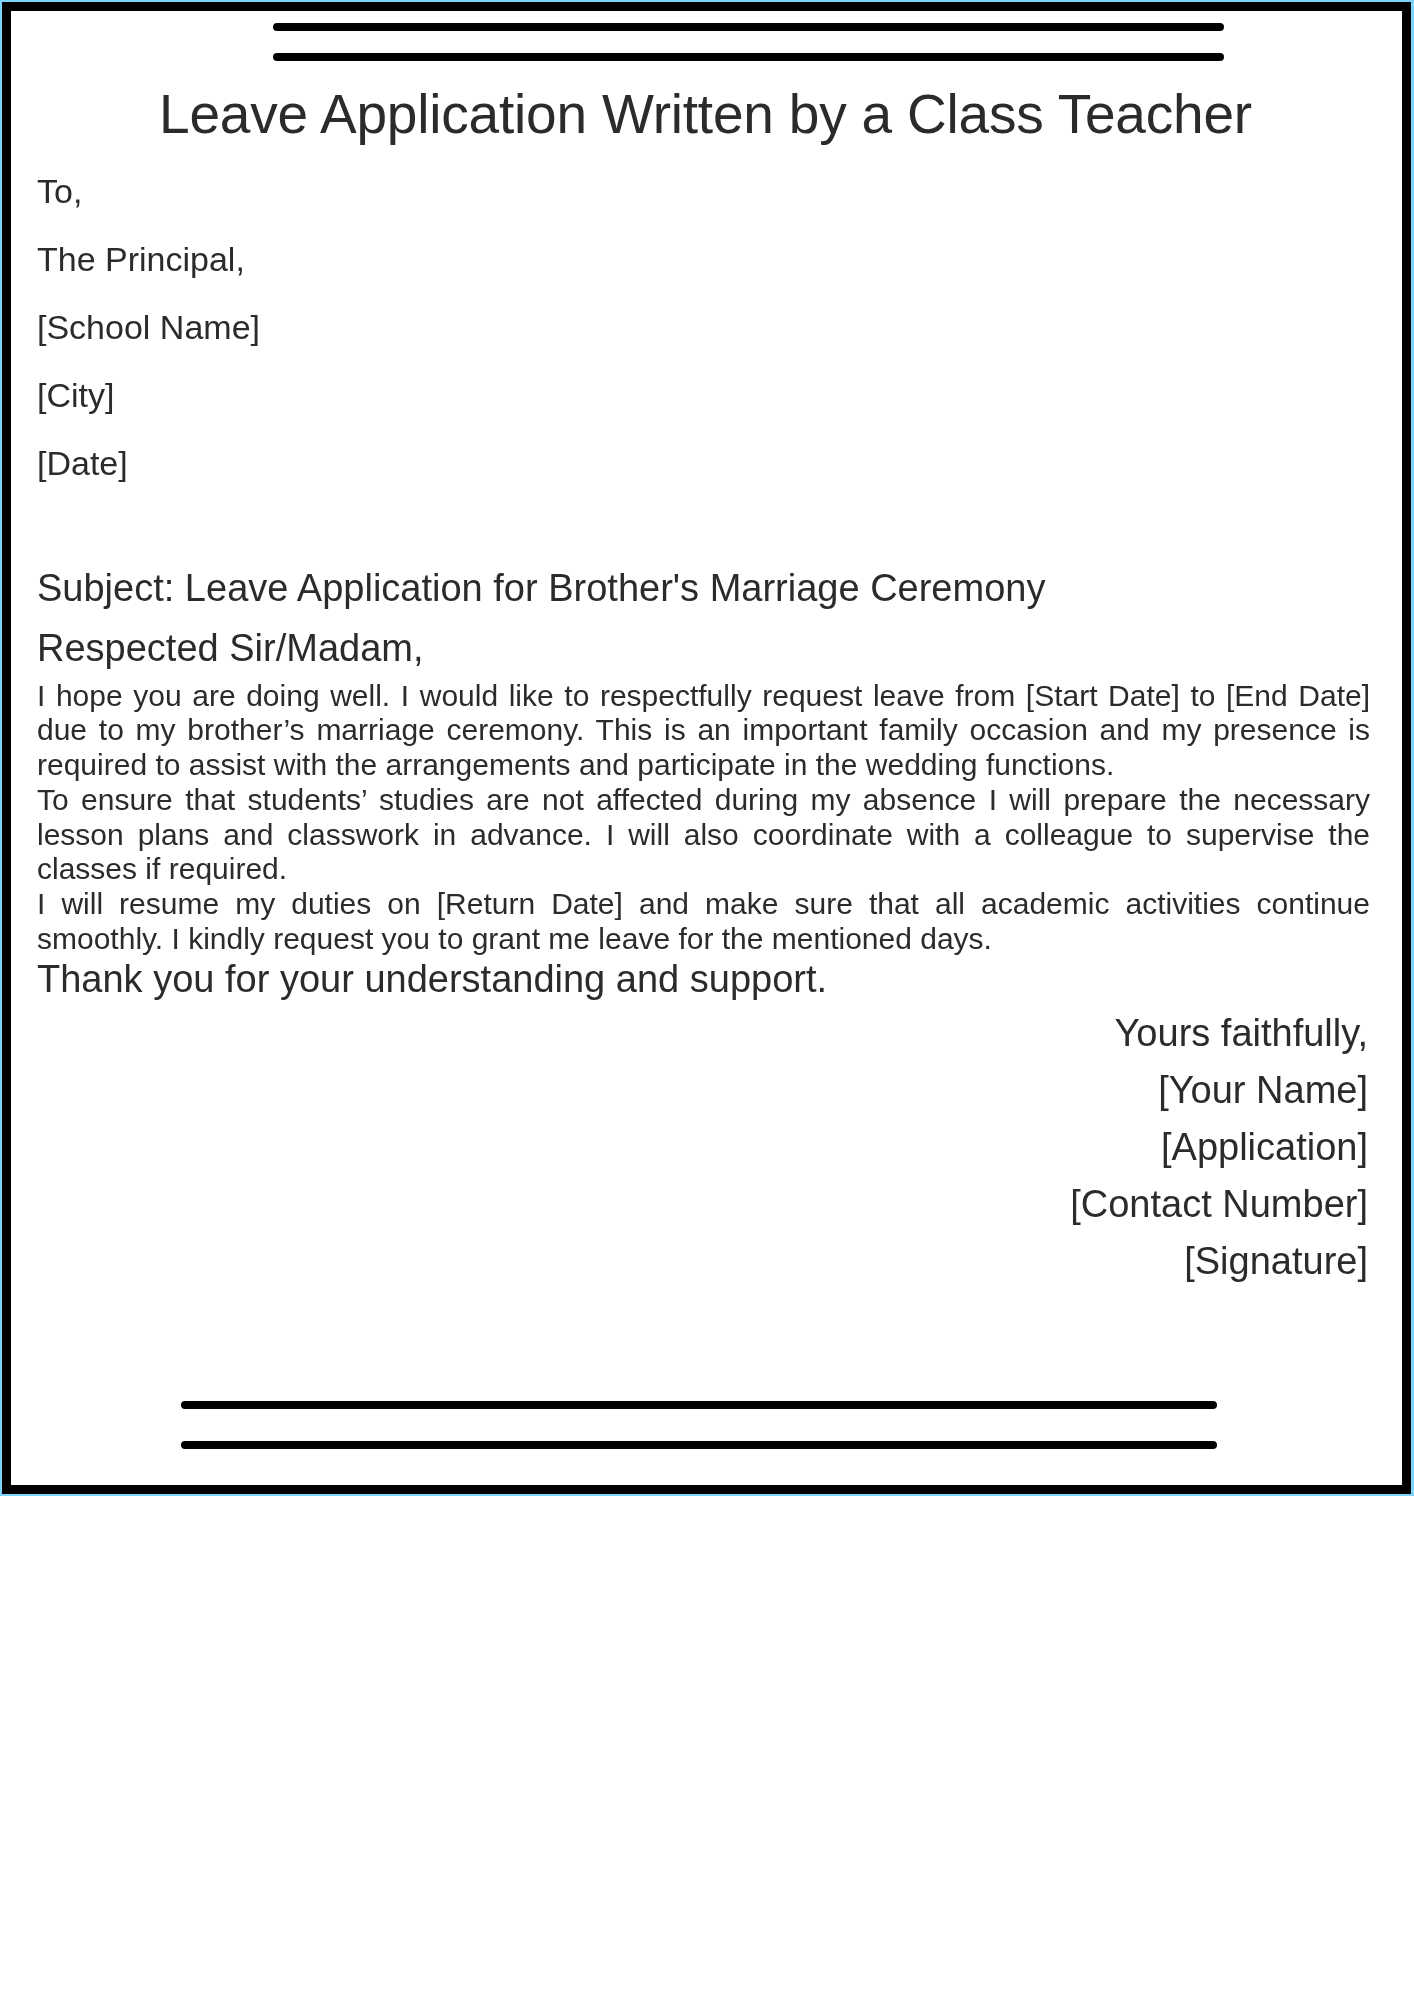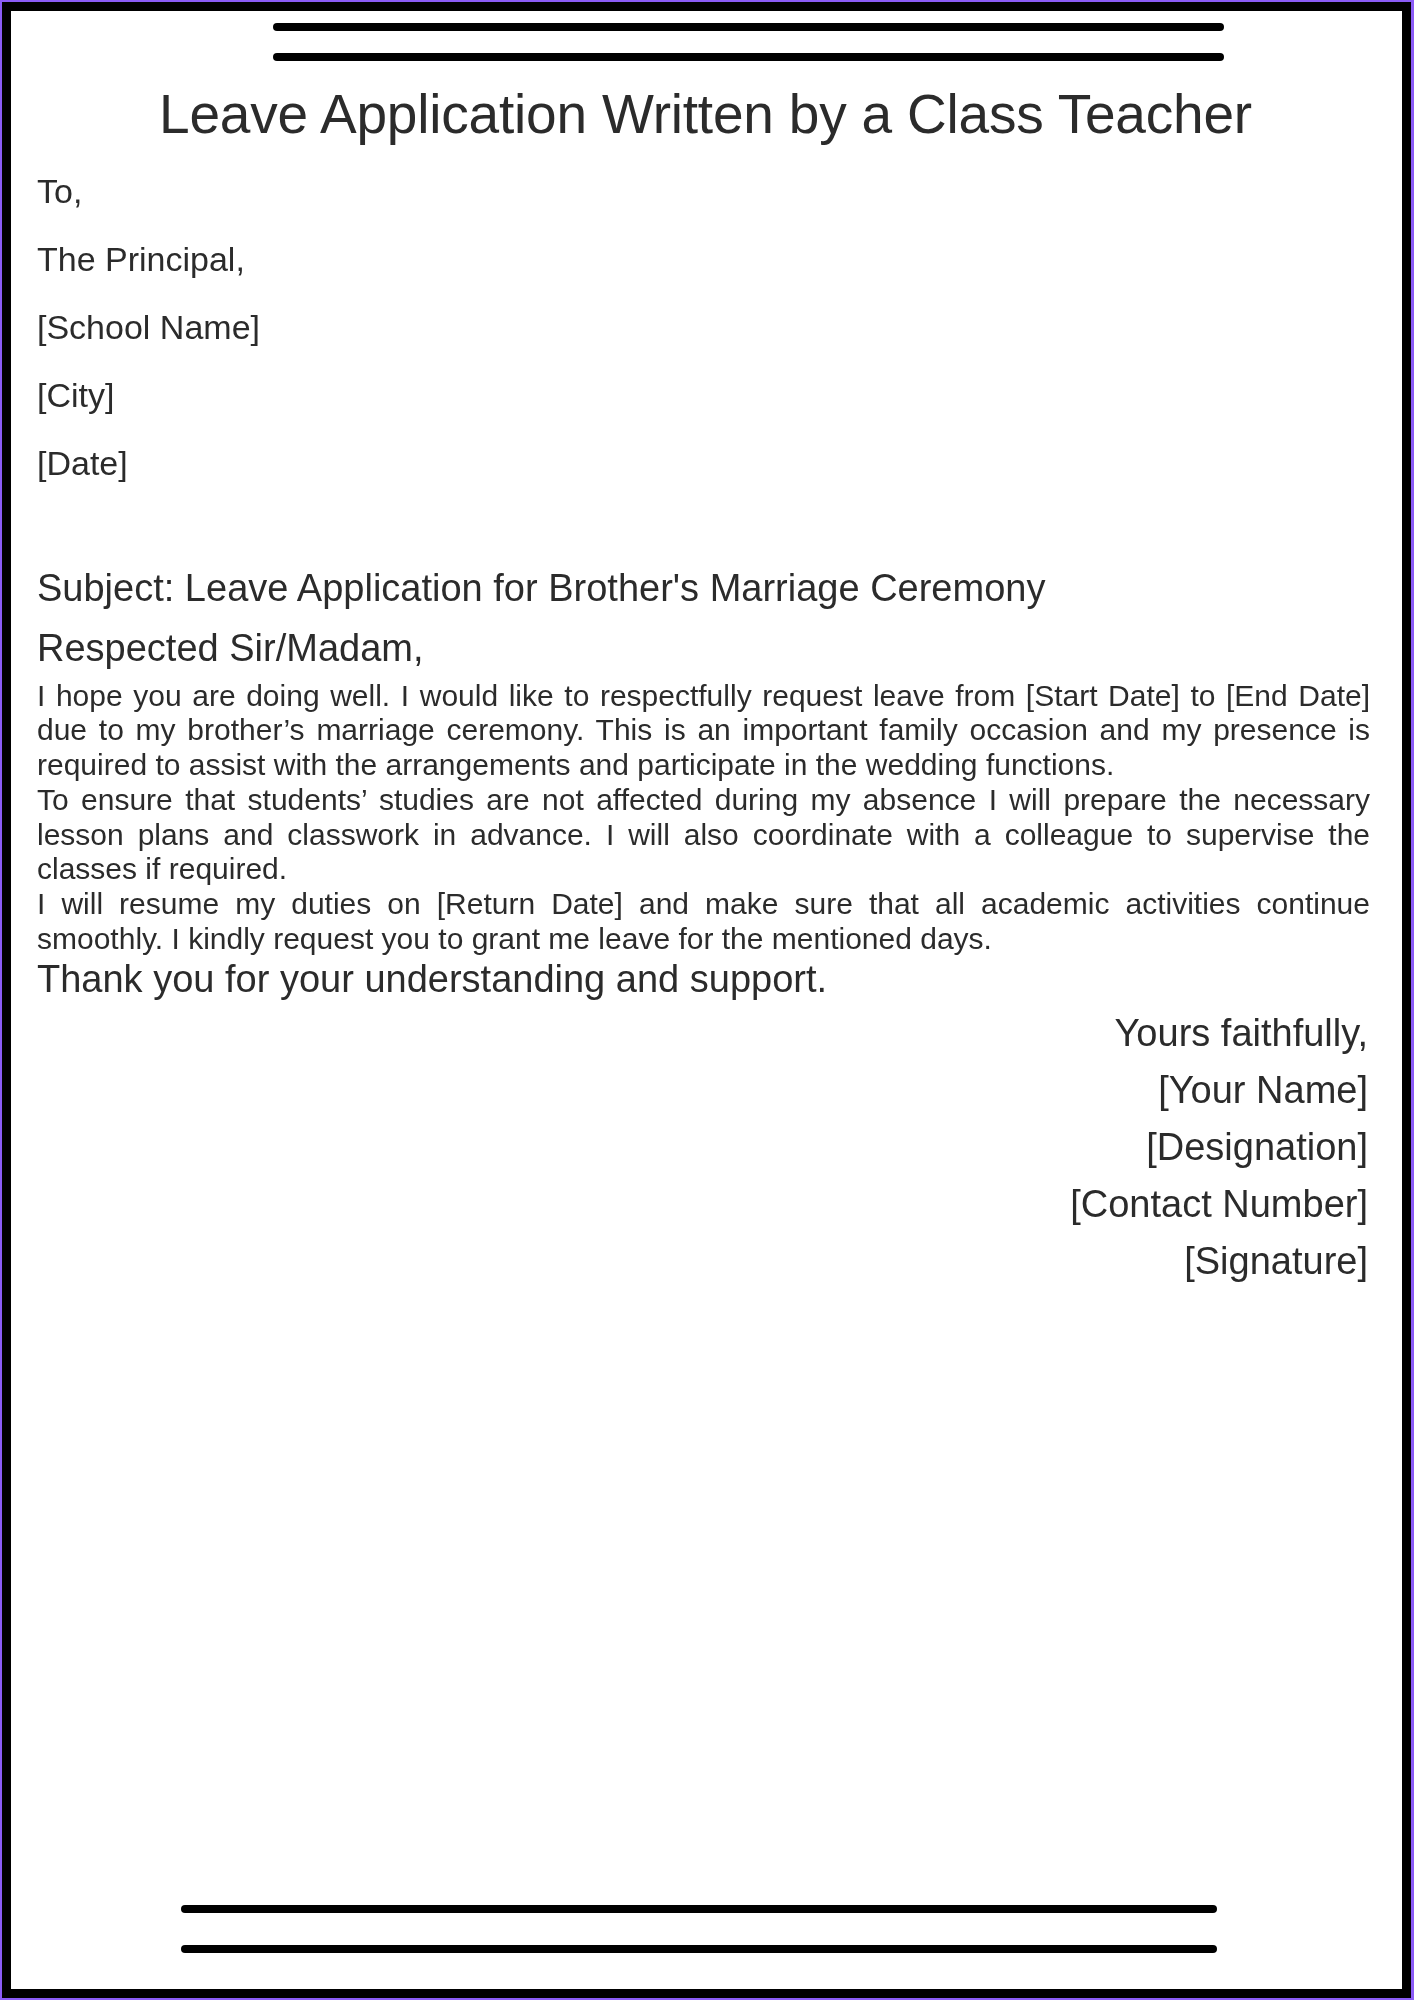--- a/index.html
+++ b/index.html
@@ -11,22 +11,22 @@
   body {
     width: 1414px;
     height: 2000px;
     font-family: "Liberation Sans", sans-serif;
     overflow: hidden;
   }
 
   .page {
     position: relative;
     width: 1414px;
-    height: 2000px;
-    background: #8b5cf6;
+    height: 1496px;
+    background: #7dd3fc;
     padding: 2px 3px 2px 2px;
   }
 
   .frame {
     position: relative;
     width: 100%;
     height: 100%;
     border: 9px solid #000000;
     background: #ffffff;
     overflow: hidden;
@@ -166,21 +166,21 @@
 
         <p class="para">I hope you are doing well. I would like to respectfully request leave from [Start Date] to [End Date] due to my brother’s marriage ceremony. This is an important family occasion and my presence is required to assist with the arrangements and participate in the wedding functions.</p>
         <p class="para">To ensure that students’ studies are not affected during my absence I will prepare the necessary lesson plans and classwork in advance. I will also coordinate with a colleague to supervise the classes if required.</p>
         <p class="para">I will resume my duties on [Return Date] and make sure that all academic activities continue smoothly. I kindly request you to grant me leave for the mentioned days.</p>
 
         <div class="thanks">Thank you for your understanding and support.</div>
 
         <div class="closing">
           <span class="closing-line">Yours faithfully,</span>
           <span class="closing-line">[Your Name]</span>
-          <span class="closing-line">[Designation]</span>
+          <span class="closing-line">[Application]</span>
           <span class="closing-line">[Contact Number]</span>
           <span class="closing-line">[Signature]</span>
         </div>
 
       </div>
 
       <div class="rule-block-bottom">
         <div class="rule"></div>
         <div class="rule"></div>
       </div>

